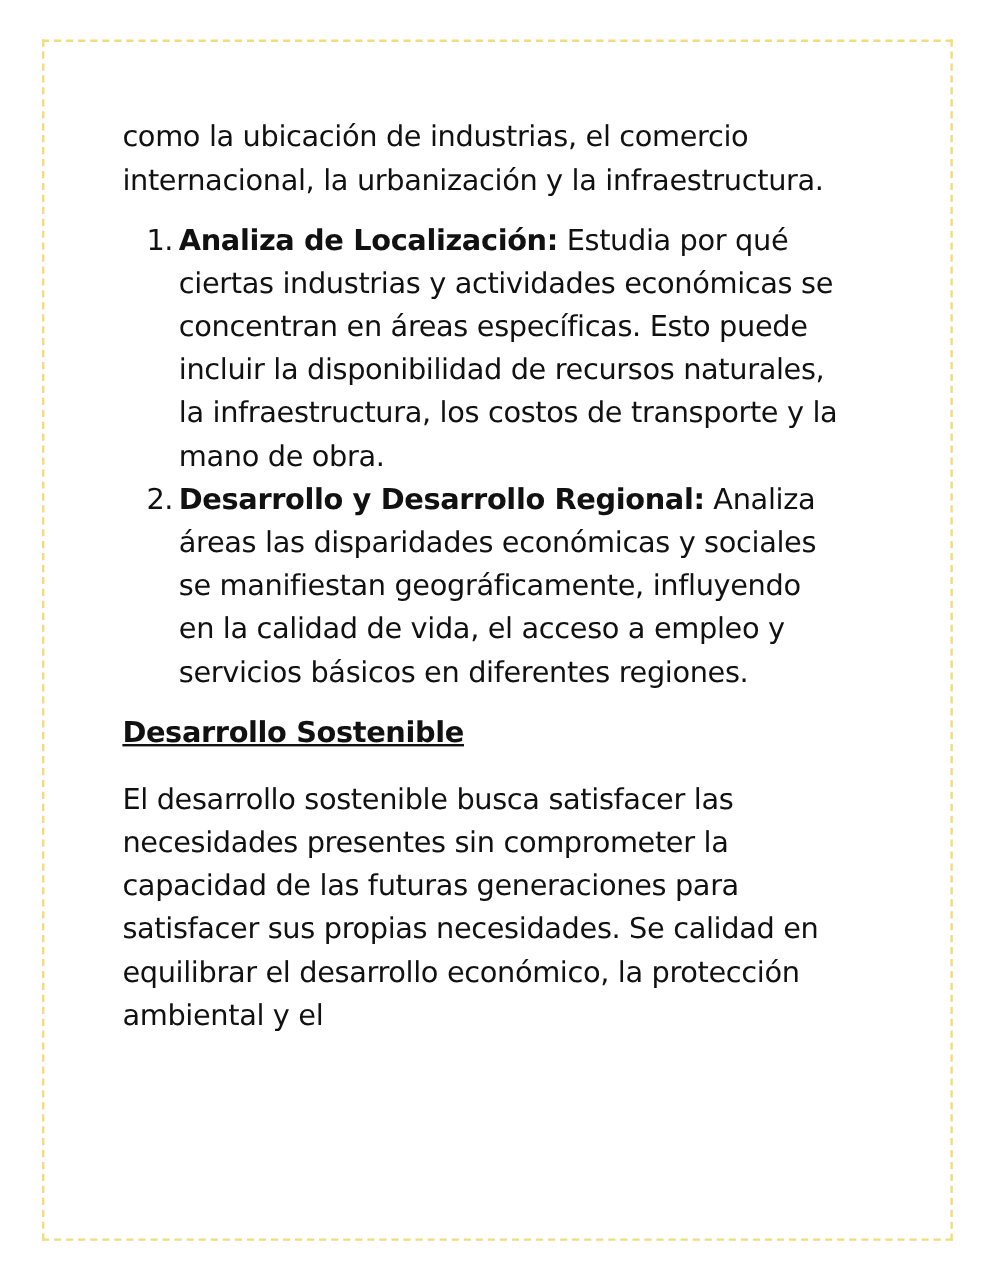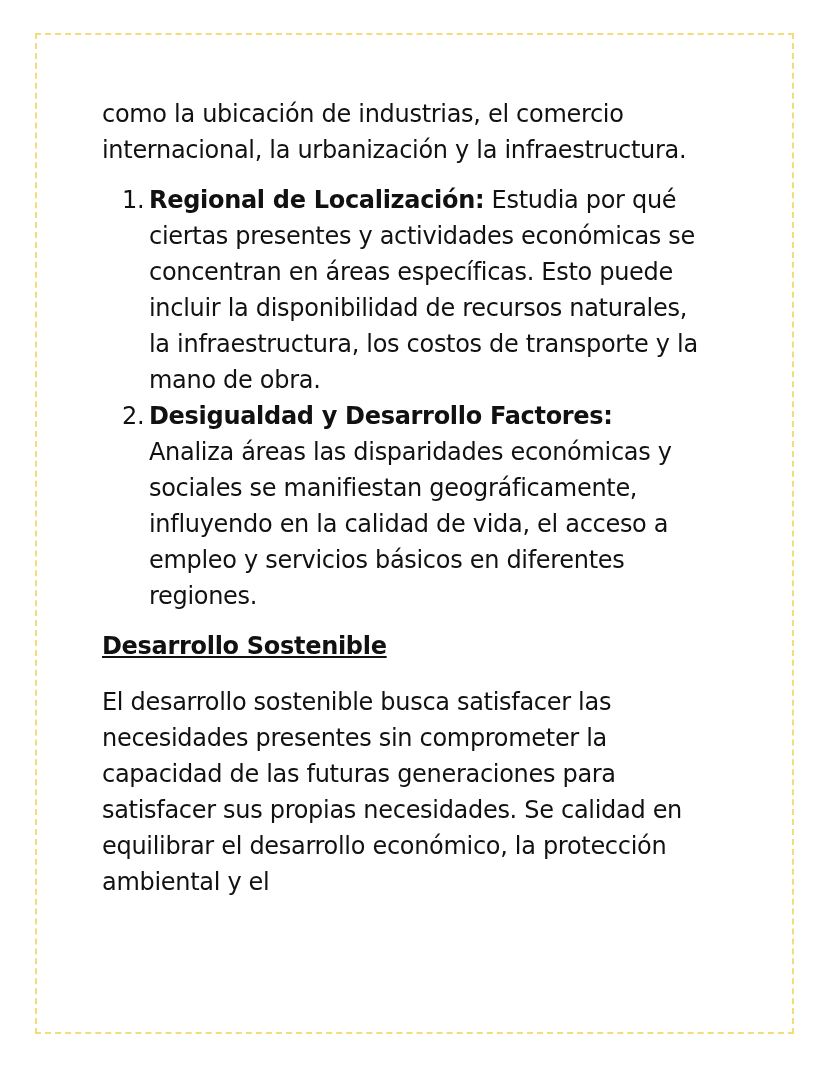--- a/index.html
+++ b/index.html
@@ -71,23 +71,23 @@
 <body>
 
 <div class="page-frame"></div>
 
 <div class="content">
   <p class="intro">como la ubicación de industrias, el comercio internacional, la urbanización y la infraestructura.</p>
 
   <ol class="factors">
     <li>
       <span class="num">1.</span>
-      <span class="term">Regional de Localización:</span><span> Estudia por qué ciertas presentes y actividades económicas se concentran en áreas específicas. Esto puede incluir la disponibilidad de recursos naturales, la infraestructura, los costos de transporte y la mano de obra.</span>
+      <span class="term">Analiza de Localización:</span><span> Estudia por qué ciertas industrias y actividades económicas se concentran en áreas específicas. Esto puede incluir la disponibilidad de recursos naturales, la infraestructura, los costos de transporte y la mano de obra.</span>
     </li>
     <li>
       <span class="num">2.</span>
-      <span class="term">Desigualdad y Desarrollo Factores:</span><span> Analiza áreas las disparidades económicas y sociales se manifiestan geográficamente, influyendo en la calidad de vida, el acceso a empleo y servicios básicos en diferentes regiones.</span>
+      <span class="term">Desarrollo y Desarrollo Regional:</span><span> Analiza áreas las disparidades económicas y sociales se manifiestan geográficamente, influyendo en la calidad de vida, el acceso a empleo y servicios básicos en diferentes regiones.</span>
     </li>
   </ol>
 
   <h2 class="section-heading">Desarrollo Sostenible</h2>
   <p class="section-body">El desarrollo sostenible busca satisfacer las necesidades presentes sin comprometer la capacidad de las futuras generaciones para satisfacer sus propias necesidades. Se calidad en equilibrar el desarrollo económico, la protección ambiental y el</p>
 </div>
 
 </body></html>

